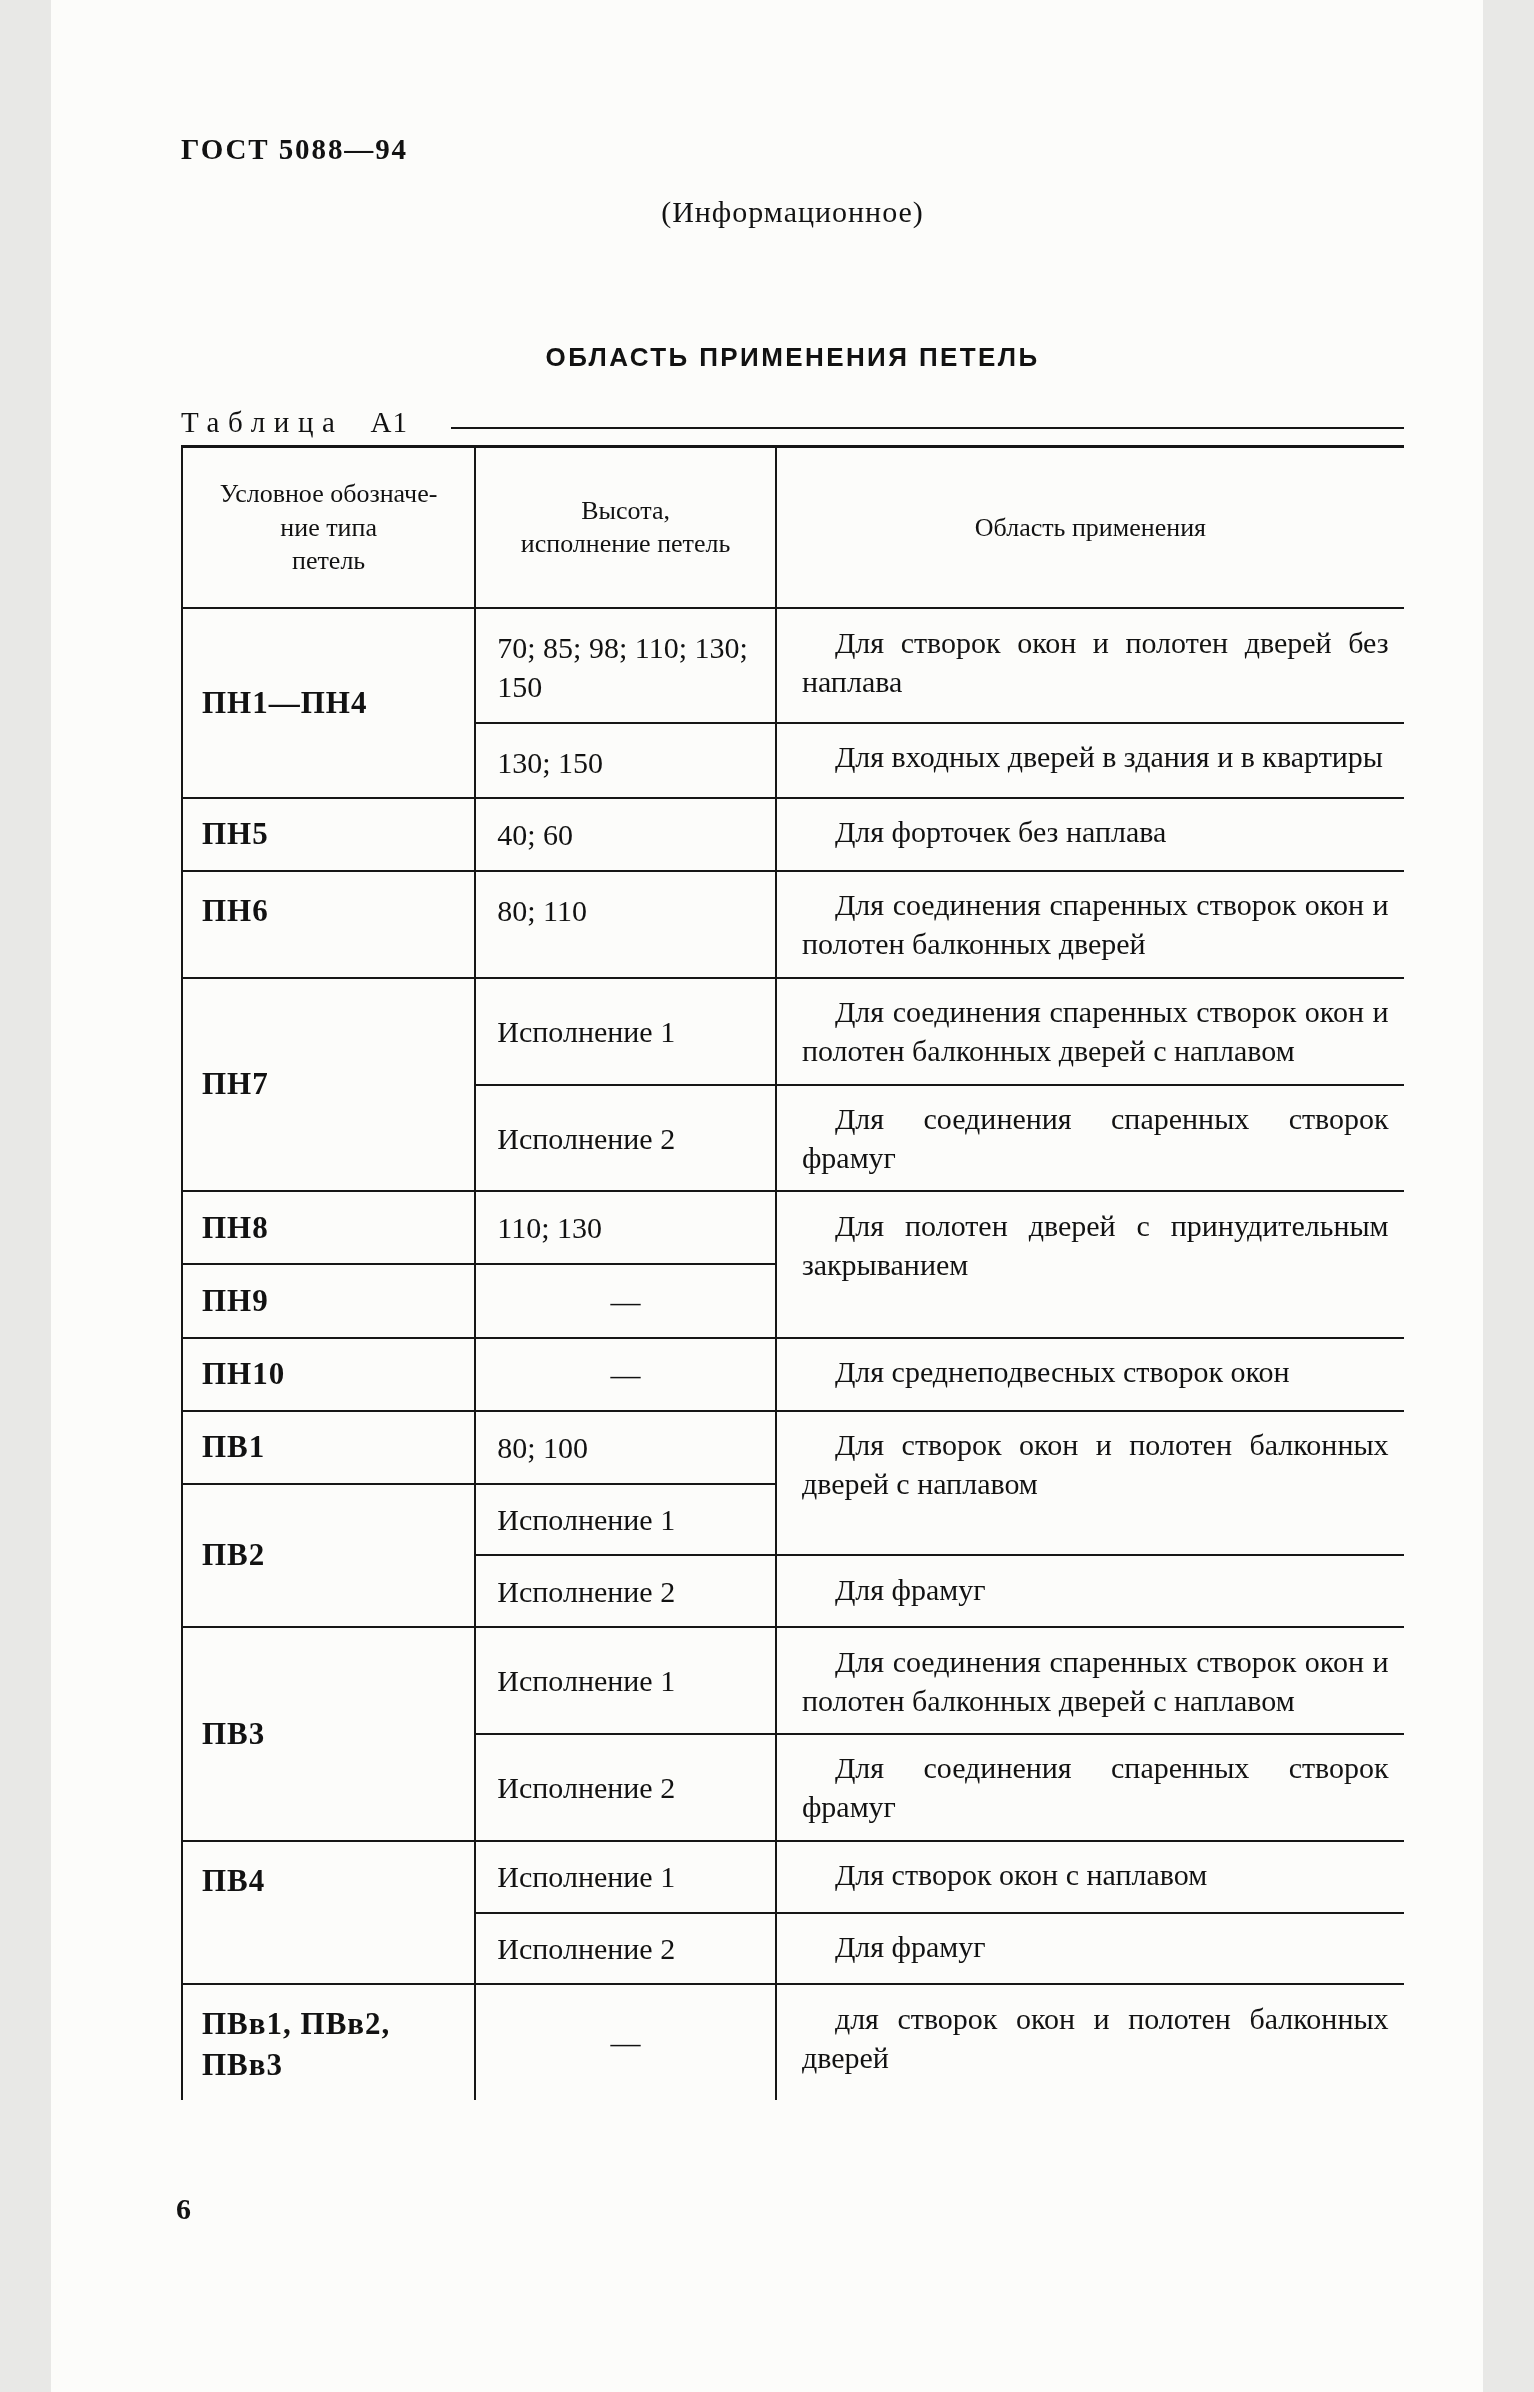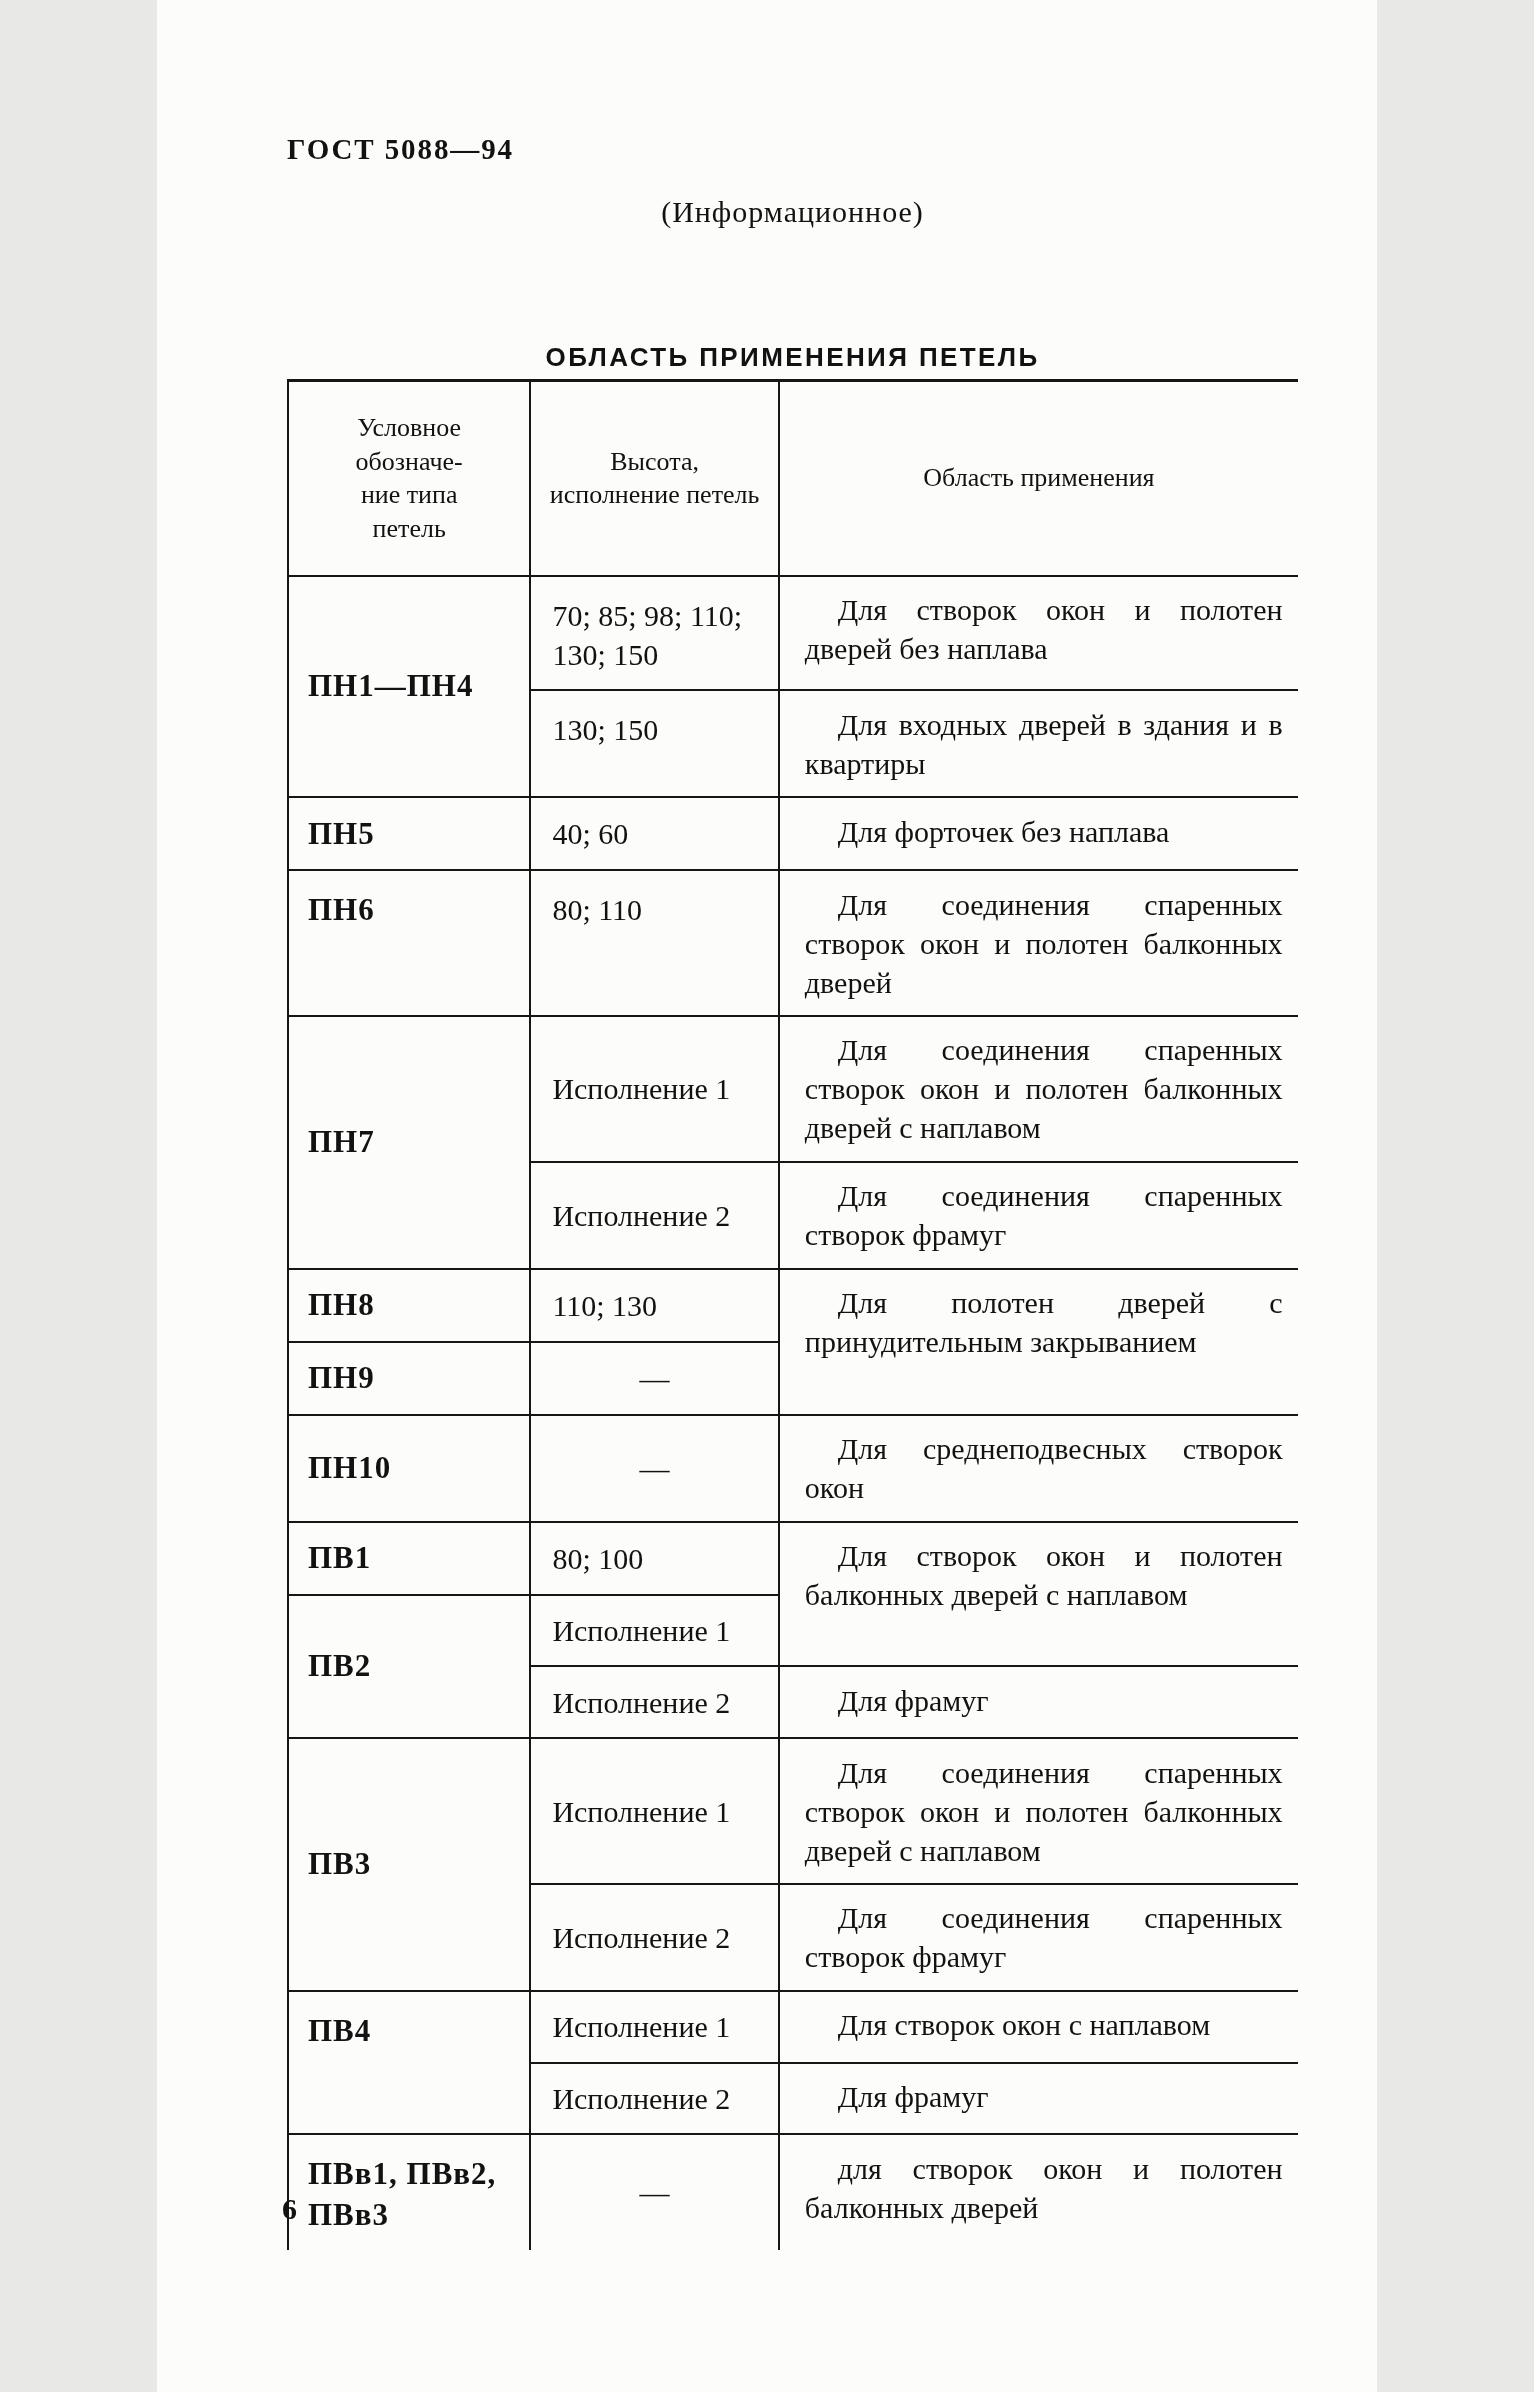--- a/index.html
+++ b/index.html
@@ -2,21 +2,21 @@
 <html lang="ru"><head>
 <meta charset="utf-8">
 <style>
   html, body {
     margin: 0;
     padding: 0;
     background: #e8e8e6;
   }
   .page {
     position: relative;
-    width: 1220px;
+    width: 1432px;
     height: 2392px;
     margin: 0 auto;
     background: #fcfcfa;
     color: #121212;
     font-family: "Liberation Serif", "DejaVu Serif", serif;
     box-sizing: border-box;
     padding: 133px 79px 0 130px;
     overflow: hidden;
   }
   .doc-number {
@@ -130,20 +130,26 @@
 
 <div class="page">
 
   <div class="doc-number">ГОСТ 5088—94</div>
 
 
   <div class="appendix-subtitle">(Информационное)</div>
 
   <div class="section-title">ОБЛАСТЬ ПРИМЕНЕНИЯ ПЕТЕЛЬ</div>
 
+  <div class="table-label-row">
+    <div class="table-label">
+      <span class="word">Таблица</span><span class="num">А1</span>
+    </div>
+    <div class="table-label-rule"></div>
+  </div>
 
   <table class="main">
     <colgroup>
         <col class="w1">
         <col class="w2">
         <col class="w3">
       </colgroup>
     <tbody>
       <tr>
         <th class="c1">Условное обозначе-

